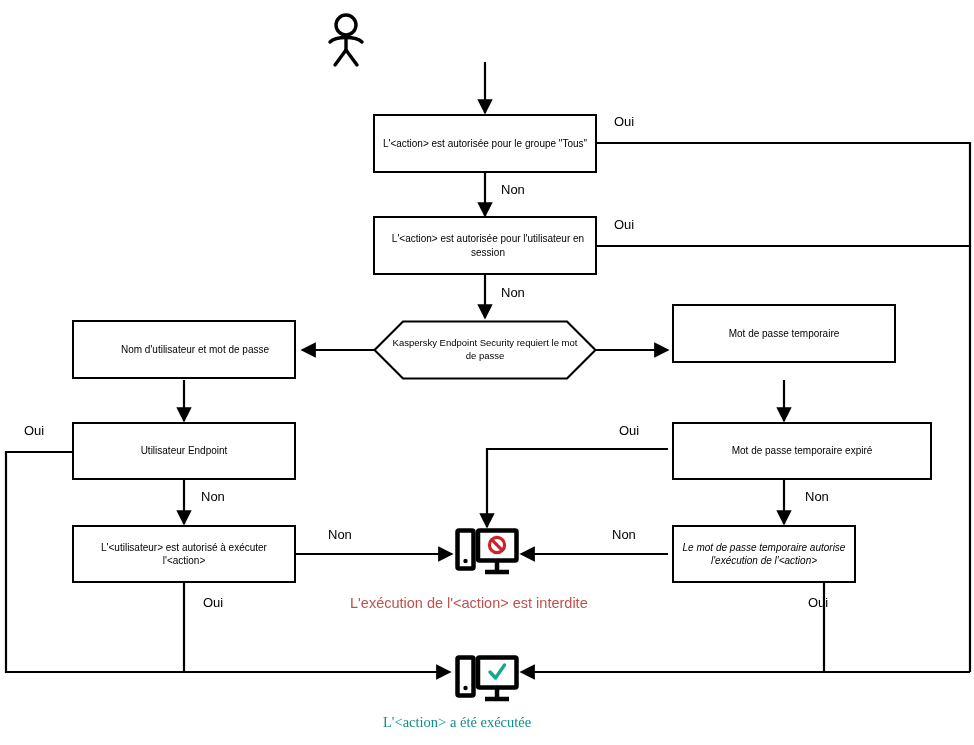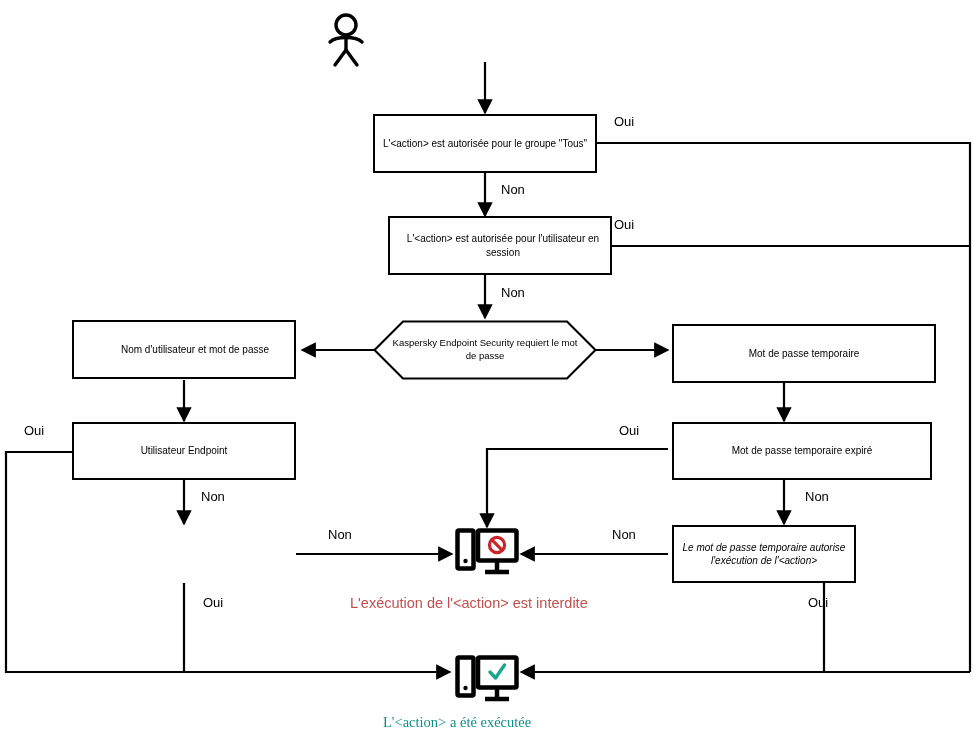--- a/index.html
+++ b/index.html
@@ -151,47 +151,50 @@
       <path d="M 24,38 L 13,53" stroke="#000000" stroke-width="3.4" fill="none" stroke-linecap="round"></path>
       <path d="M 24,38 L 35,53" stroke="#000000" stroke-width="3.4" fill="none" stroke-linecap="round"></path>
     </svg>
   </div>
 
 
   <div class="node rect" style="left:373px; top:114px; width:224px; height:59px;">
     <span>L'&lt;action&gt; est autorisée pour le groupe "Tous"</span>
   </div>
 
-  <div class="node rect" style="left:388px; top:216px; width:224px; height:59px;padding-left:12px;">
+  <div class="node rect" style="left:373px; top:216px; width:224px; height:59px;padding-left:12px;">
     <span>L'&lt;action&gt; est autorisée pour l'utilisateur en session</span>
   </div>
 
   <div class="hexwrap" style="left:373px; top:320px; width:224px; height:60px;">
     <svg width="224" height="60" viewBox="0 0 224 60" xmlns="http://www.w3.org/2000/svg">
       <polygon points="30,1.5 194,1.5 222.5,30 194,58.5 30,58.5 1.5,30" fill="#ffffff" stroke="#000000" stroke-width="2.2"></polygon>
     </svg>
     <div class="hextext">Kaspersky Endpoint Security requiert le mot de passe</div>
   </div>
 
   <div class="node rect" style="left:72px; top:320px; width:224px; height:59px;padding-left:28px;">
     <span>Nom d'utilisateur et mot de passe</span>
   </div>
 
-  <div class="node rect" style="left:672px; top:324px; width:264px; height:59px;">
+  <div class="node rect" style="left:672px; top:304px; width:224px; height:59px;">
     <span>Mot de passe temporaire</span>
   </div>
 
   <div class="node rect" style="left:72px; top:422px; width:224px; height:58px;">
     <span>Utilisateur Endpoint</span>
   </div>
 
   <div class="node rect" style="left:672px; top:422px; width:260px; height:58px;">
     <span>Mot de passe temporaire expiré</span>
   </div>
 
+  <div class="node rect" style="left:72px; top:525px; width:224px; height:58px;">
+    <span>L'&lt;utilisateur&gt; est autorisé à exécuter l'&lt;action&gt;</span>
+  </div>
 
   <div class="node rect" style="left:672px; top:525px; width:184px; height:58px;font-style:italic;">
     <span>Le mot de passe temporaire autorise l'exécution de l'&lt;action&gt;</span>
   </div>
 
   <div class="icon-wrap" style="left:455px; top:528px; width:64px; height:52px;">
     <svg width="64" height="52" viewBox="0 0 64 52" xmlns="http://www.w3.org/2000/svg">
       <rect x="2.5" y="2.5" width="16" height="38" rx="1.5" fill="#ffffff" stroke="#000000" stroke-width="4.5"></rect>
       <circle cx="10.5" cy="33" r="2.2" fill="#000000"></circle>
       <rect x="23" y="2.5" width="38.5" height="30" rx="1.5" fill="#ffffff" stroke="#000000" stroke-width="4.5"></rect>

